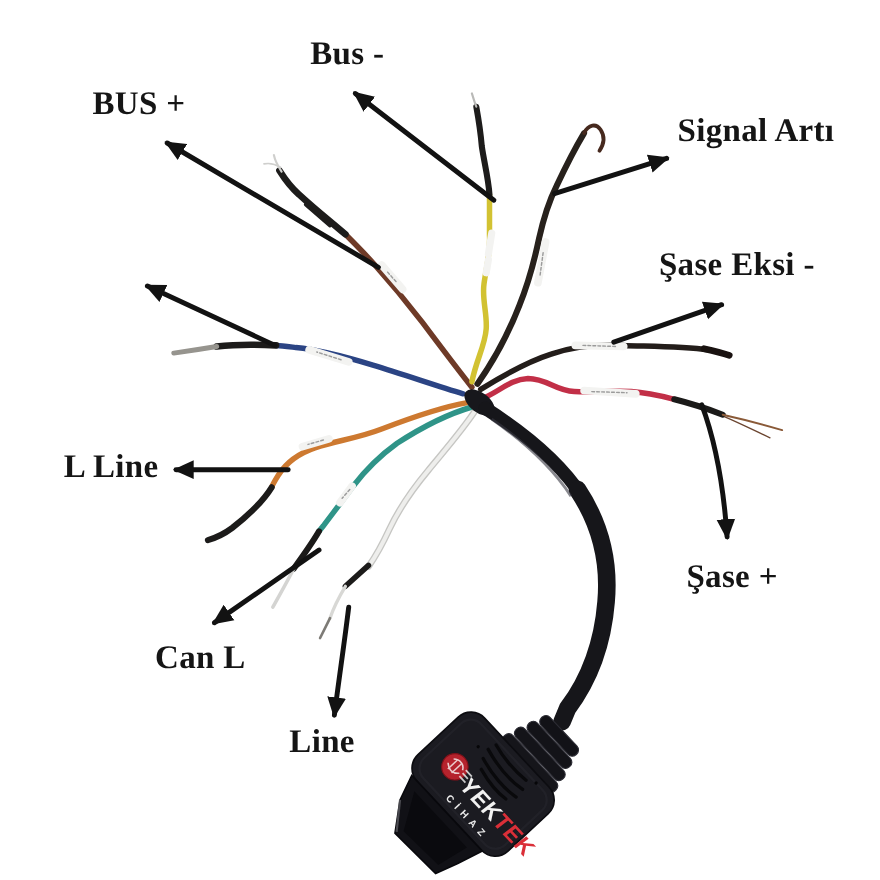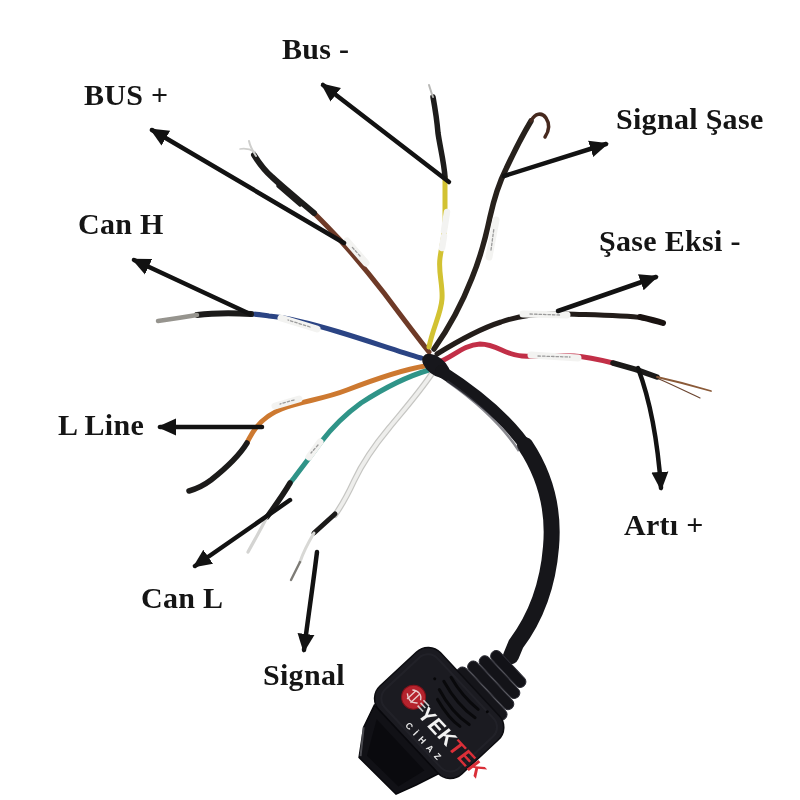--- a/index.html
+++ b/index.html
@@ -153,21 +153,20 @@
     <line x1="558" y1="311" x2="656" y2="277" marker-end="url(#ah)"></line>
     <line x1="262" y1="427" x2="160" y2="427" marker-end="url(#ah)"></line>
     <path d="M638,368 C650,400 658,445 661,488" marker-end="url(#ah)"></path>
     <line x1="290" y1="500" x2="195" y2="566" marker-end="url(#ah)"></line>
     <path d="M317,552 C313,585 308,618 304,650" marker-end="url(#ah)"></path>
   </g>
 </svg>
 
   <div class="wire-label" style="left:282px;top:34px">Bus -</div>
   <div class="wire-label" style="left:84px;top:80px">BUS +</div>
-  <div class="wire-label" style="left:616px;top:104px">Signal Şase</div>
-  <div class="wire-label" style="left:78px;top:209px">Can H</div>
+  <div class="wire-label" style="left:616px;top:104px">Signal Artı</div>
   <div class="wire-label" style="left:599px;top:226px">Şase Eksi -</div>
   <div class="wire-label" style="left:58px;top:410px">L Line</div>
-  <div class="wire-label" style="left:624px;top:510px">Artı +</div>
+  <div class="wire-label" style="left:624px;top:510px">Şase +</div>
   <div class="wire-label" style="left:141px;top:583px">Can L</div>
-  <div class="wire-label" style="left:263px;top:660px">Signal</div>
+  <div class="wire-label" style="left:263px;top:660px">Line</div>
 
 </div>
 
 </body></html>

